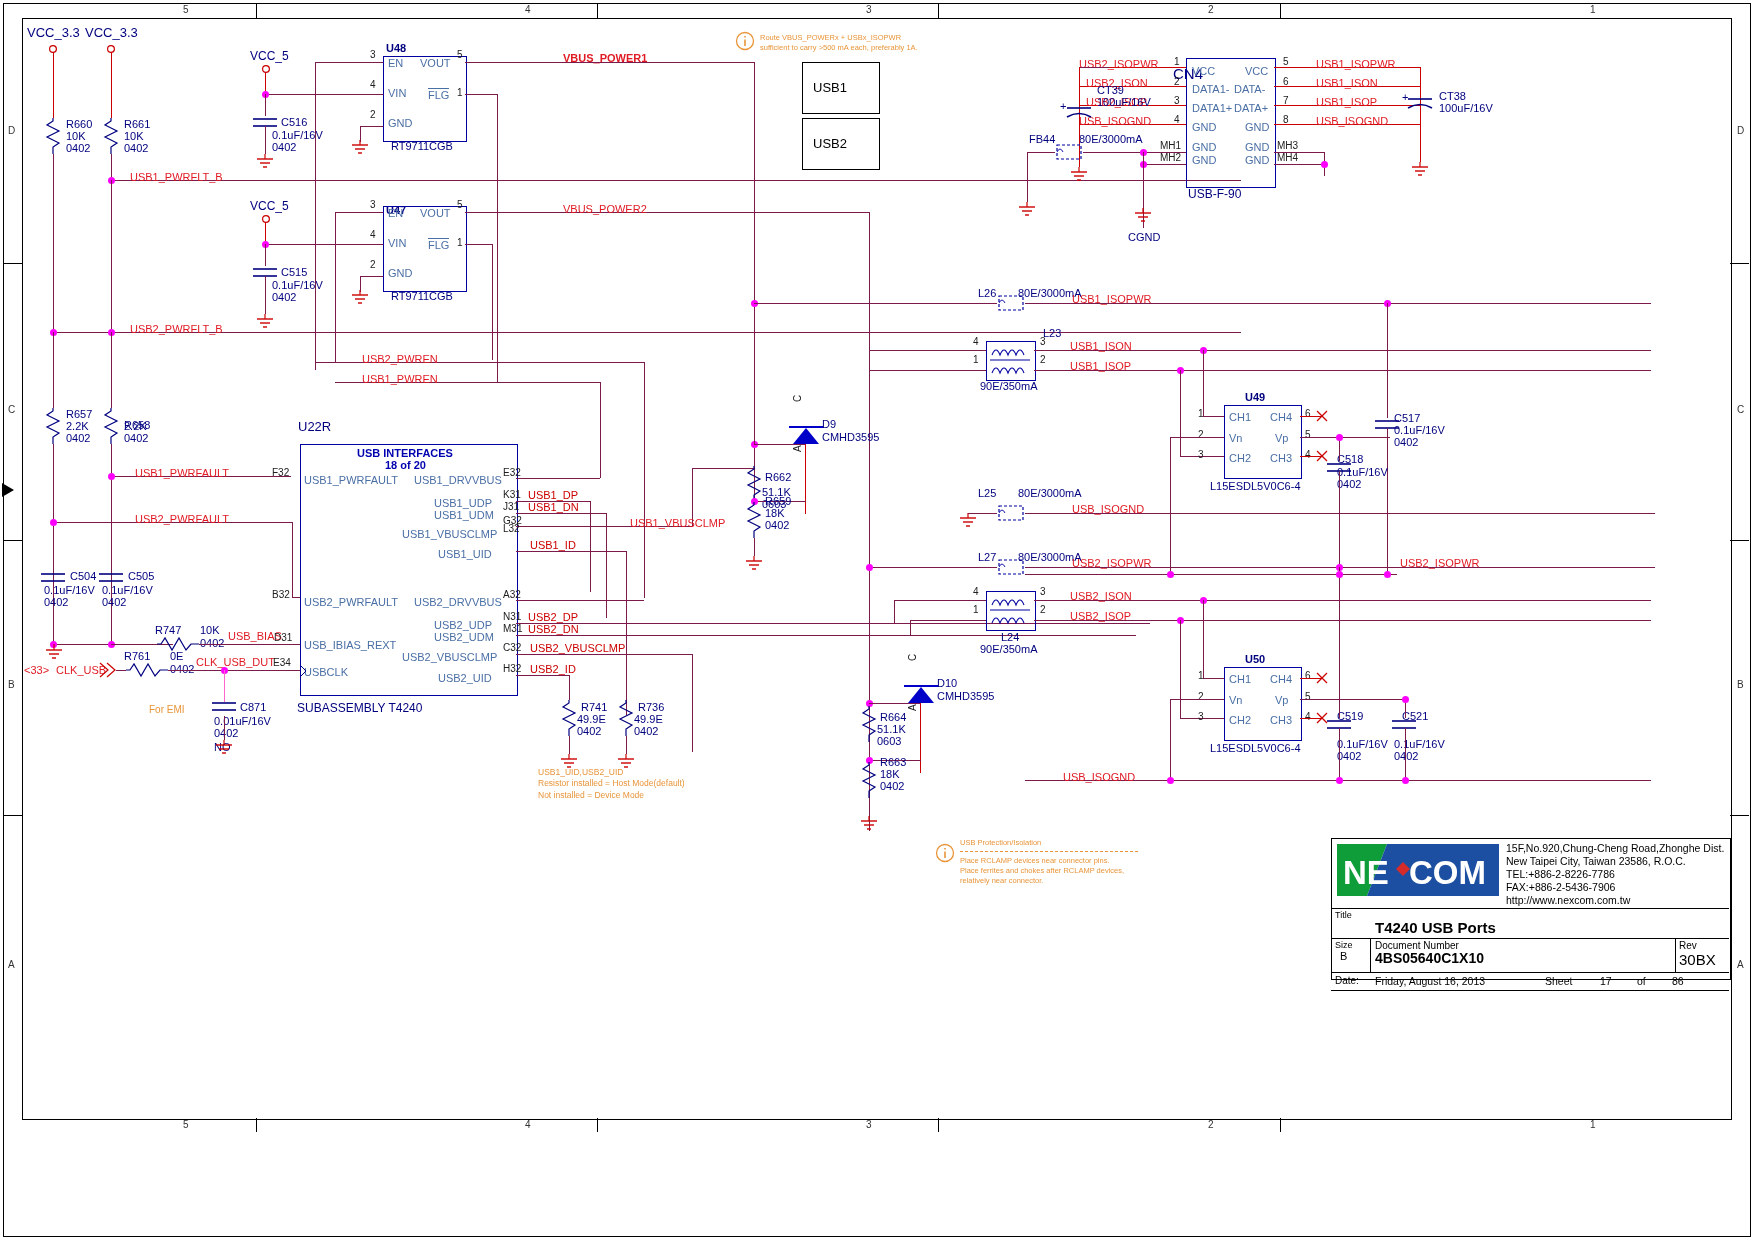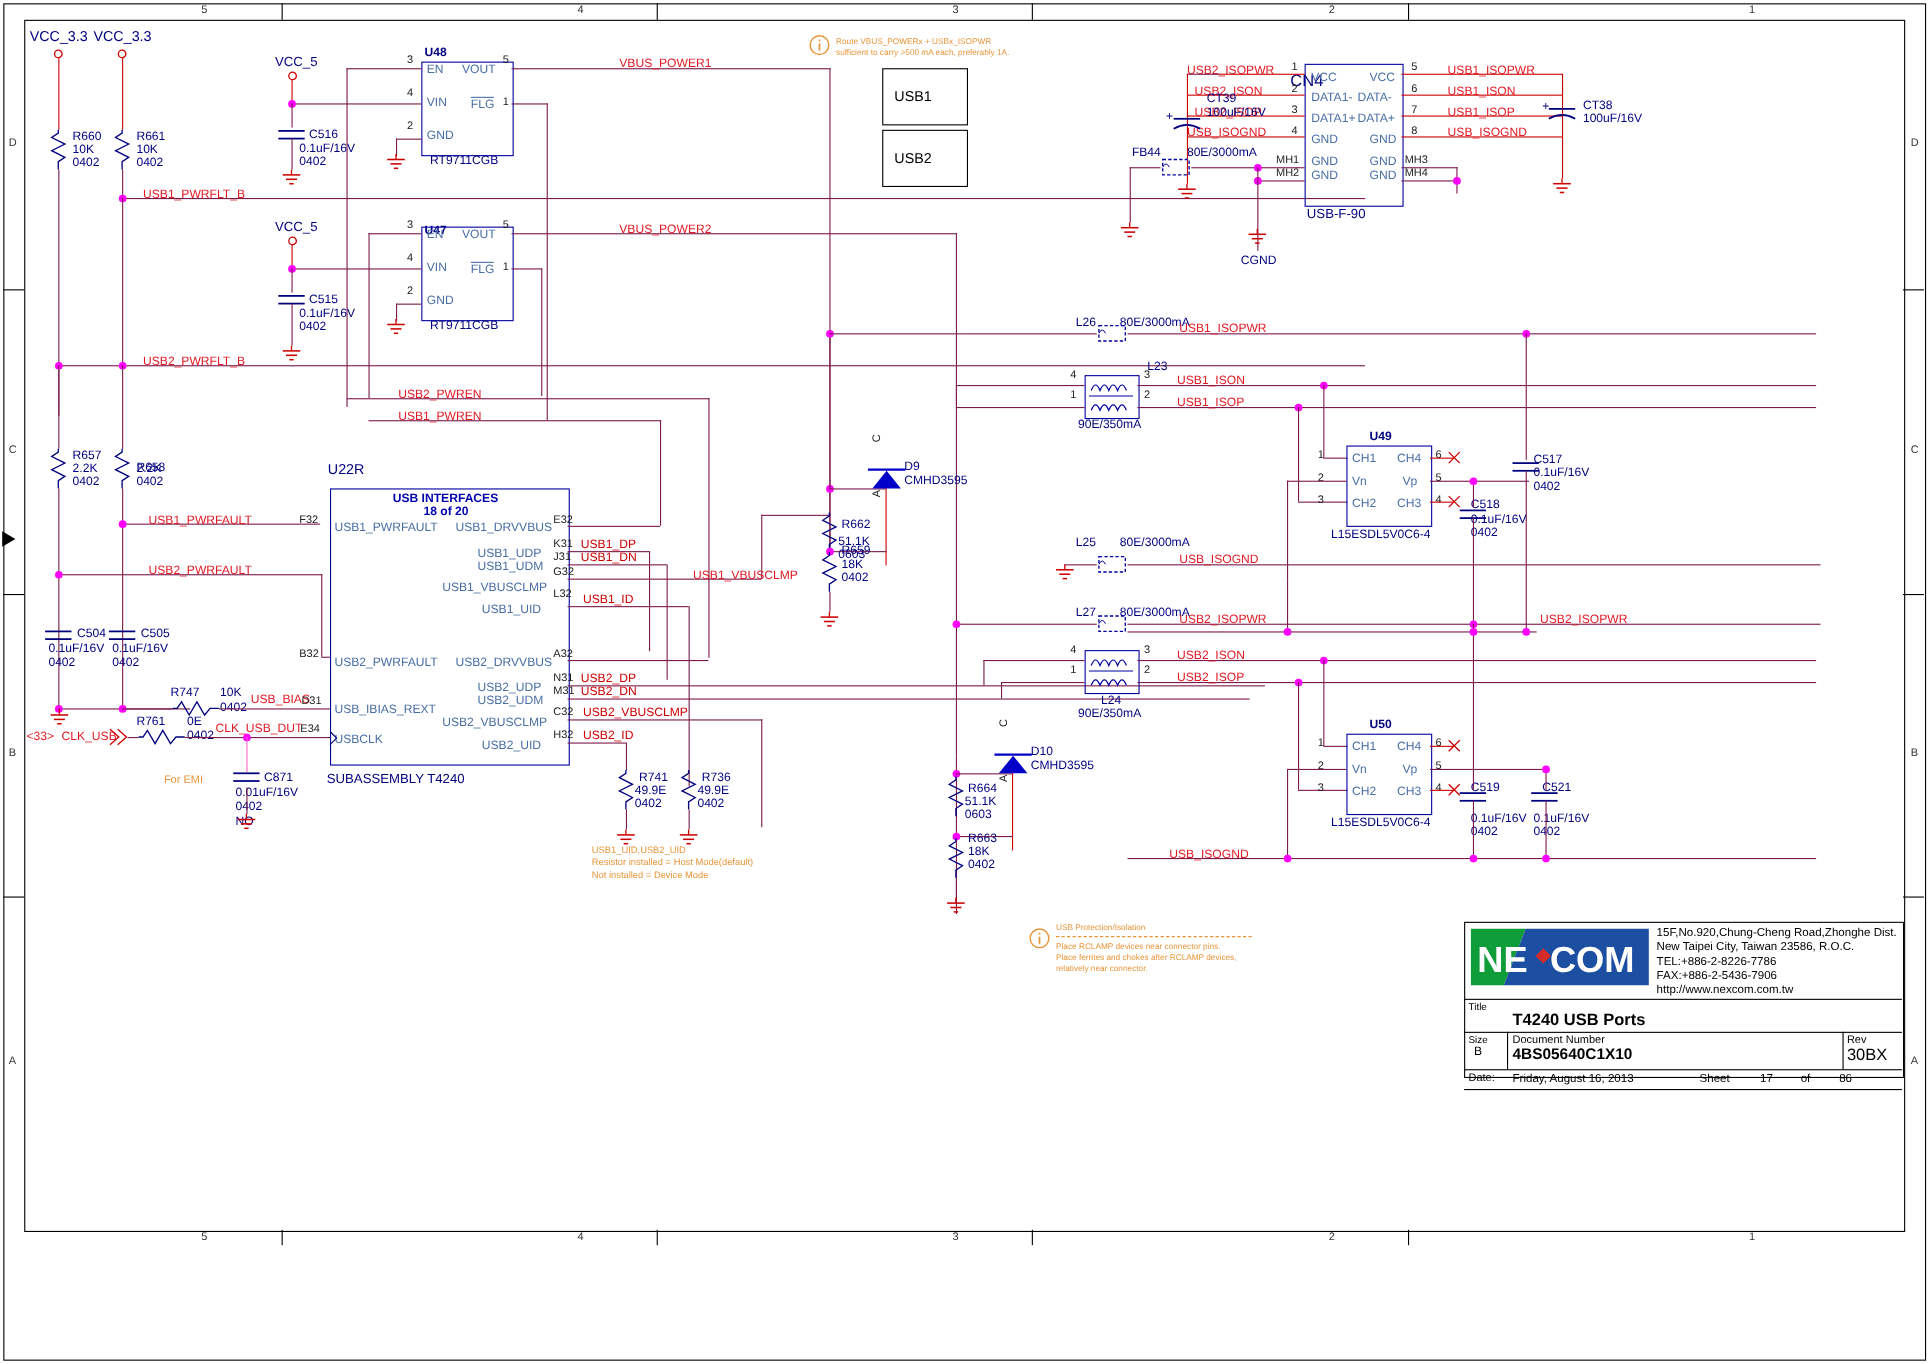--- a/index.html
+++ b/index.html
@@ -243,21 +243,21 @@
   <div class="w wh" style="left:265px;top:94px;width:118px;"></div>
   <div class="w wh" style="left:360px;top:126px;width:23px;"></div>
   <div class="w wv" style="left:360px;top:126px;height:16px;"></div>
   <svg class="abs" style="left:350px;top:140px;" width="20" height="18">
     <line x1="10" y1="0" x2="10" y2="5" stroke="#cc0000" stroke-width="1.2"></line>
     <line x1="2" y1="5" x2="18" y2="5" stroke="#cc0000" stroke-width="1.4"></line>
     <line x1="5" y1="9" x2="15" y2="9" stroke="#cc0000" stroke-width="1.4"></line>
     <line x1="8" y1="13" x2="12" y2="13" stroke="#cc0000" stroke-width="1.4"></line>
   </svg>
   <div class="w wh" style="left:465px;top:62px;width:290px;"></div>
-  <div class="t net" style="left:563px;top:53px;">VBUS_POWER1</div>
+  <div class="t net" style="left:563px;top:53px;font-weight:bold;">VBUS_POWER1</div>
   <div class="w wh" style="left:465px;top:94px;width:33px;"></div>
   <div class="w wv" style="left:497px;top:94px;height:288px;"></div>
   <div class="w wv" style="left:754px;top:62px;height:439px;"></div>
 
   <div class="t blue" style="left:250px;top:50px;font-size:12px;">VCC_5</div>
   <svg class="abs" style="left:261px;top:64px;" width="10" height="10">
       <circle cx="5" cy="5" r="3.4" fill="none" stroke="#cc0000" stroke-width="1.2"></circle>
     </svg>
   <div class="w wv wr" style="left:265px;top:72px;height:22px;"></div>
   <div class="jd" style="left:265px;top:94px;"></div>
@@ -370,21 +370,21 @@
   <div class="w wv" style="left:590px;top:501px;height:91px;"></div>
   <div class="t pin" style="left:503px;top:502px;">J31</div>
   <div class="t netd" style="left:528px;top:502px;">USB1_DN</div>
   <div class="w wh" style="left:516px;top:513px;width:90px;"></div>
   <div class="w wv" style="left:606px;top:513px;height:105px;"></div>
   <div class="t pin" style="left:503px;top:516px;">G32</div>
   <div class="w wh" style="left:516px;top:526px;width:176px;"></div>
   <div class="w wv" style="left:692px;top:468px;height:58px;"></div>
   <div class="w wh" style="left:692px;top:468px;width:62px;"></div>
   <div class="t net" style="left:630px;top:518px;">USB1_VBUSCLMP</div>
-  <div class="t pin" style="left:503px;top:536px;">L32</div>
+  <div class="t pin" style="left:503px;top:524px;">L32</div>
   <div class="t netd" style="left:530px;top:540px;">USB1_ID</div>
   <div class="w wh" style="left:516px;top:551px;width:110px;"></div>
   <div class="w wv" style="left:626px;top:551px;height:164px;"></div>
   <div class="t pin" style="left:503px;top:590px;">A32</div>
   <div class="w wh" style="left:516px;top:600px;width:128px;"></div>
   <div class="t pin" style="left:503px;top:612px;">N31</div>
   <div class="t netd" style="left:528px;top:612px;">USB2_DP</div>
   <div class="w wh" style="left:516px;top:623px;width:634px;"></div>
   <div class="t pin" style="left:503px;top:624px;">M31</div>
   <div class="t netd" style="left:528px;top:624px;">USB2_DN</div>

